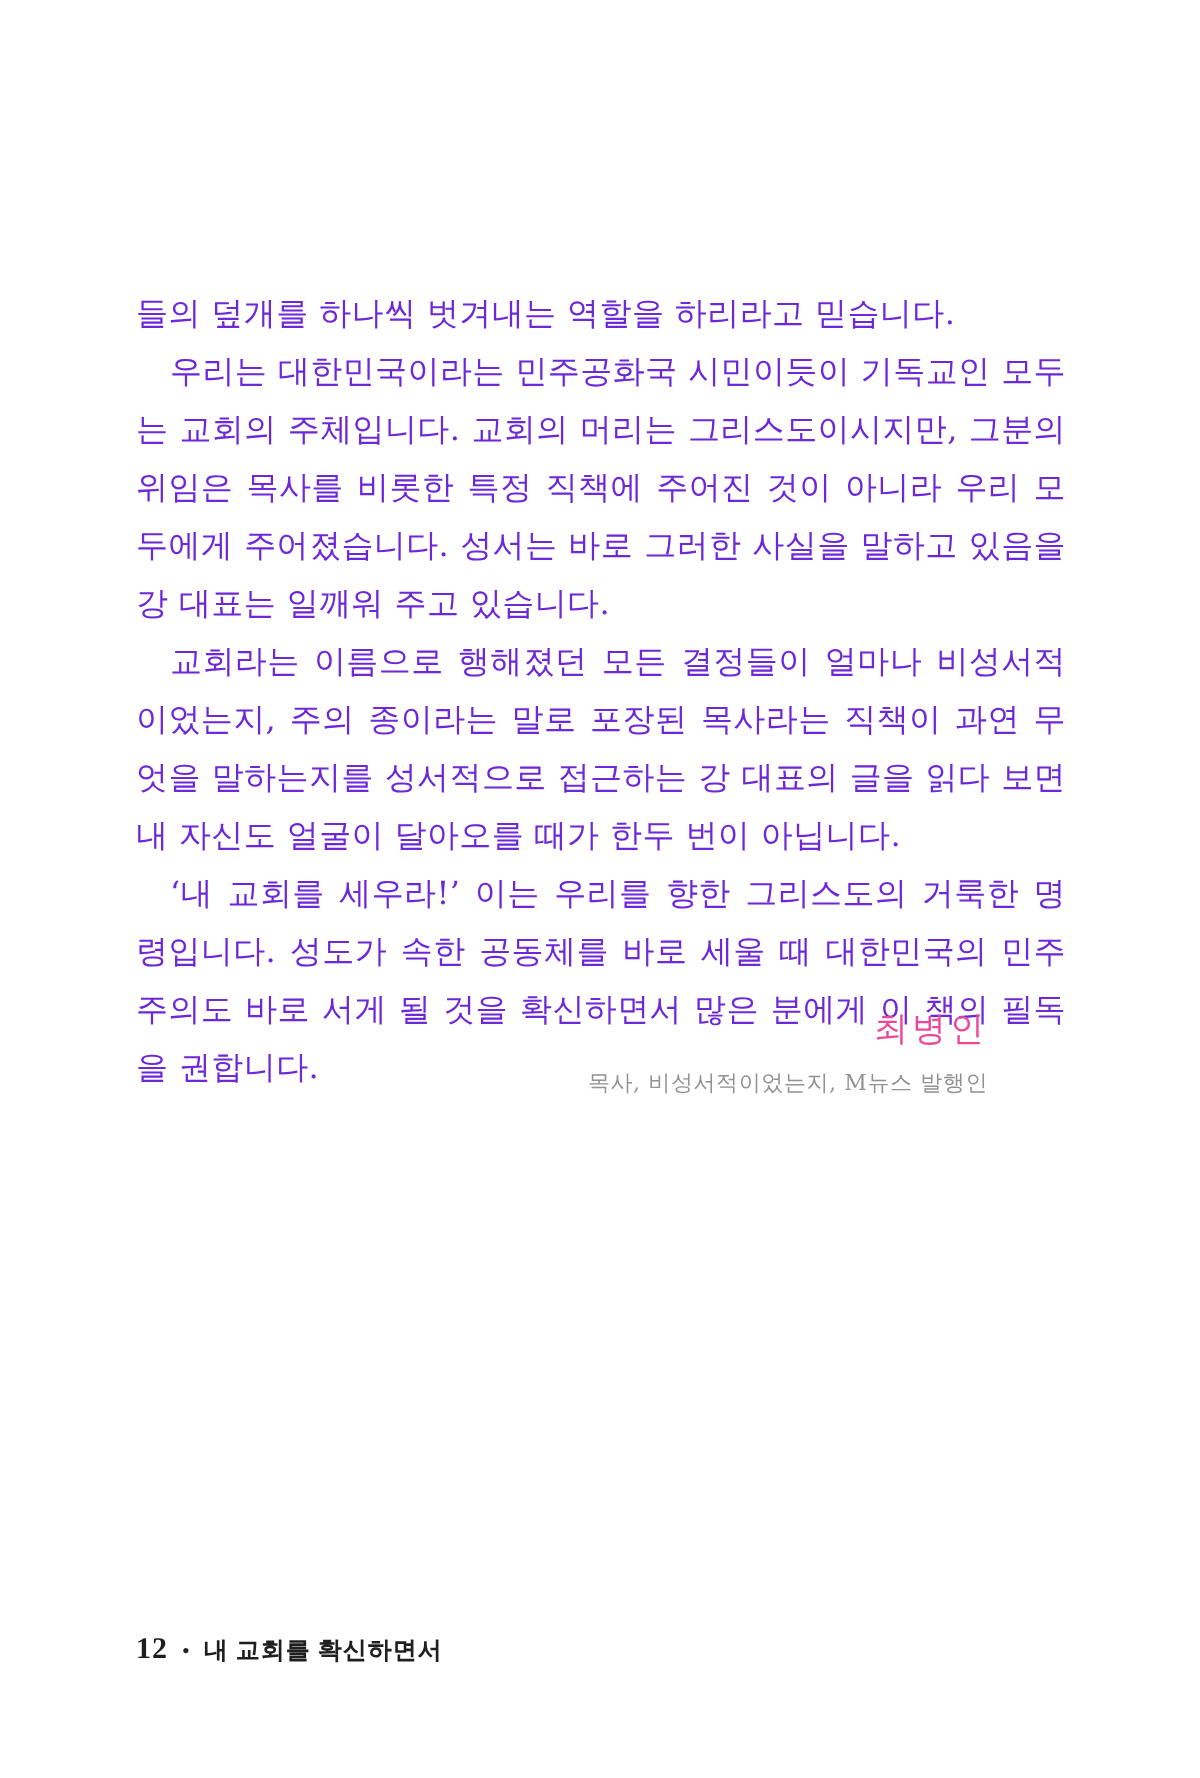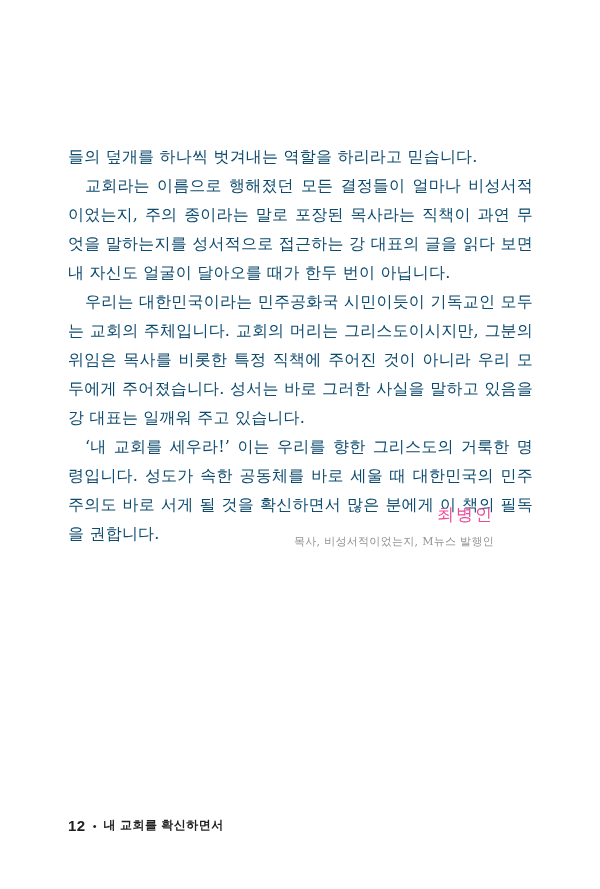--- a/index.html
+++ b/index.html
@@ -19,21 +19,21 @@
   .text-block {
     position: absolute;
     left: 68px;
     right: 67px;
     top: 142px;
   }
   .text-block p {
     margin: 0;
     font-size: 16px;
     line-height: 29px;
-    color: #0c4a6e;
+    color: #6d28d9;
     text-align: justify;
     word-break: break-all;
     letter-spacing: 0.2px;
   }
   .text-block p.indent {
     text-indent: 17px;
   }
   .signature {
     position: absolute;
     top: 503px;
@@ -51,21 +51,21 @@
     color: #929292;
     letter-spacing: 0.3px;
     margin: 0;
   }
   .footer {
     position: absolute;
     left: 68px;
     top: 817px;
     display: flex;
     align-items: center;
-    font-family: Liberation Sans, sans-serif;
+    font-family: Liberation Serif, serif;
     color: #1f1f1f;
   }
   .footer .page-num {
     font-size: 15px;
     font-weight: bold;
     letter-spacing: 0.5px;
   }
   .footer .sep {
     font-size: 11px;
     margin: 0 7px;
@@ -77,22 +77,22 @@
     letter-spacing: 0.5px;
   }
 </style>
 </head>
 <body>
 
 <div class="page">
 
   <div class="text-block">
     <p>들의 덮개를 하나씩 벗겨내는 역할을 하리라고 믿습니다.</p>
+    <p class="indent">우리는 대한민국이라는 민주공화국 시민이듯이 기독교인 모두는 교회의 주체입니다. 교회의 머리는 그리스도이시지만, 그분의 위임은 목사를 비롯한 특정 직책에 주어진 것이 아니라 우리 모두에게 주어졌습니다. 성서는 바로 그러한 사실을 말하고 있음을 강 대표는 일깨워 주고 있습니다.</p>
     <p class="indent">교회라는 이름으로 행해졌던 모든 결정들이 얼마나 비성서적이었는지, 주의 종이라는 말로 포장된 목사라는 직책이 과연 무엇을 말하는지를 성서적으로 접근하는 강 대표의 글을 읽다 보면 내 자신도 얼굴이 달아오를 때가 한두 번이 아닙니다.</p>
-    <p class="indent">우리는 대한민국이라는 민주공화국 시민이듯이 기독교인 모두는 교회의 주체입니다. 교회의 머리는 그리스도이시지만, 그분의 위임은 목사를 비롯한 특정 직책에 주어진 것이 아니라 우리 모두에게 주어졌습니다. 성서는 바로 그러한 사실을 말하고 있음을 강 대표는 일깨워 주고 있습니다.</p>
     <p class="indent">‘내 교회를 세우라!’ 이는 우리를 향한 그리스도의 거룩한 명령입니다. 성도가 속한 공동체를 바로 세울 때 대한민국의 민주주의도 바로 서게 될 것을 확신하면서 많은 분에게 이 책의 필독을 권합니다.</p>
   </div>
 
   <div class="signature">
     <p class="name">최병인</p>
     <p class="title">목사, 비성서적이었는지, M뉴스 발행인</p>
   </div>
 
   <div class="footer">
     <span class="page-num">12</span>

